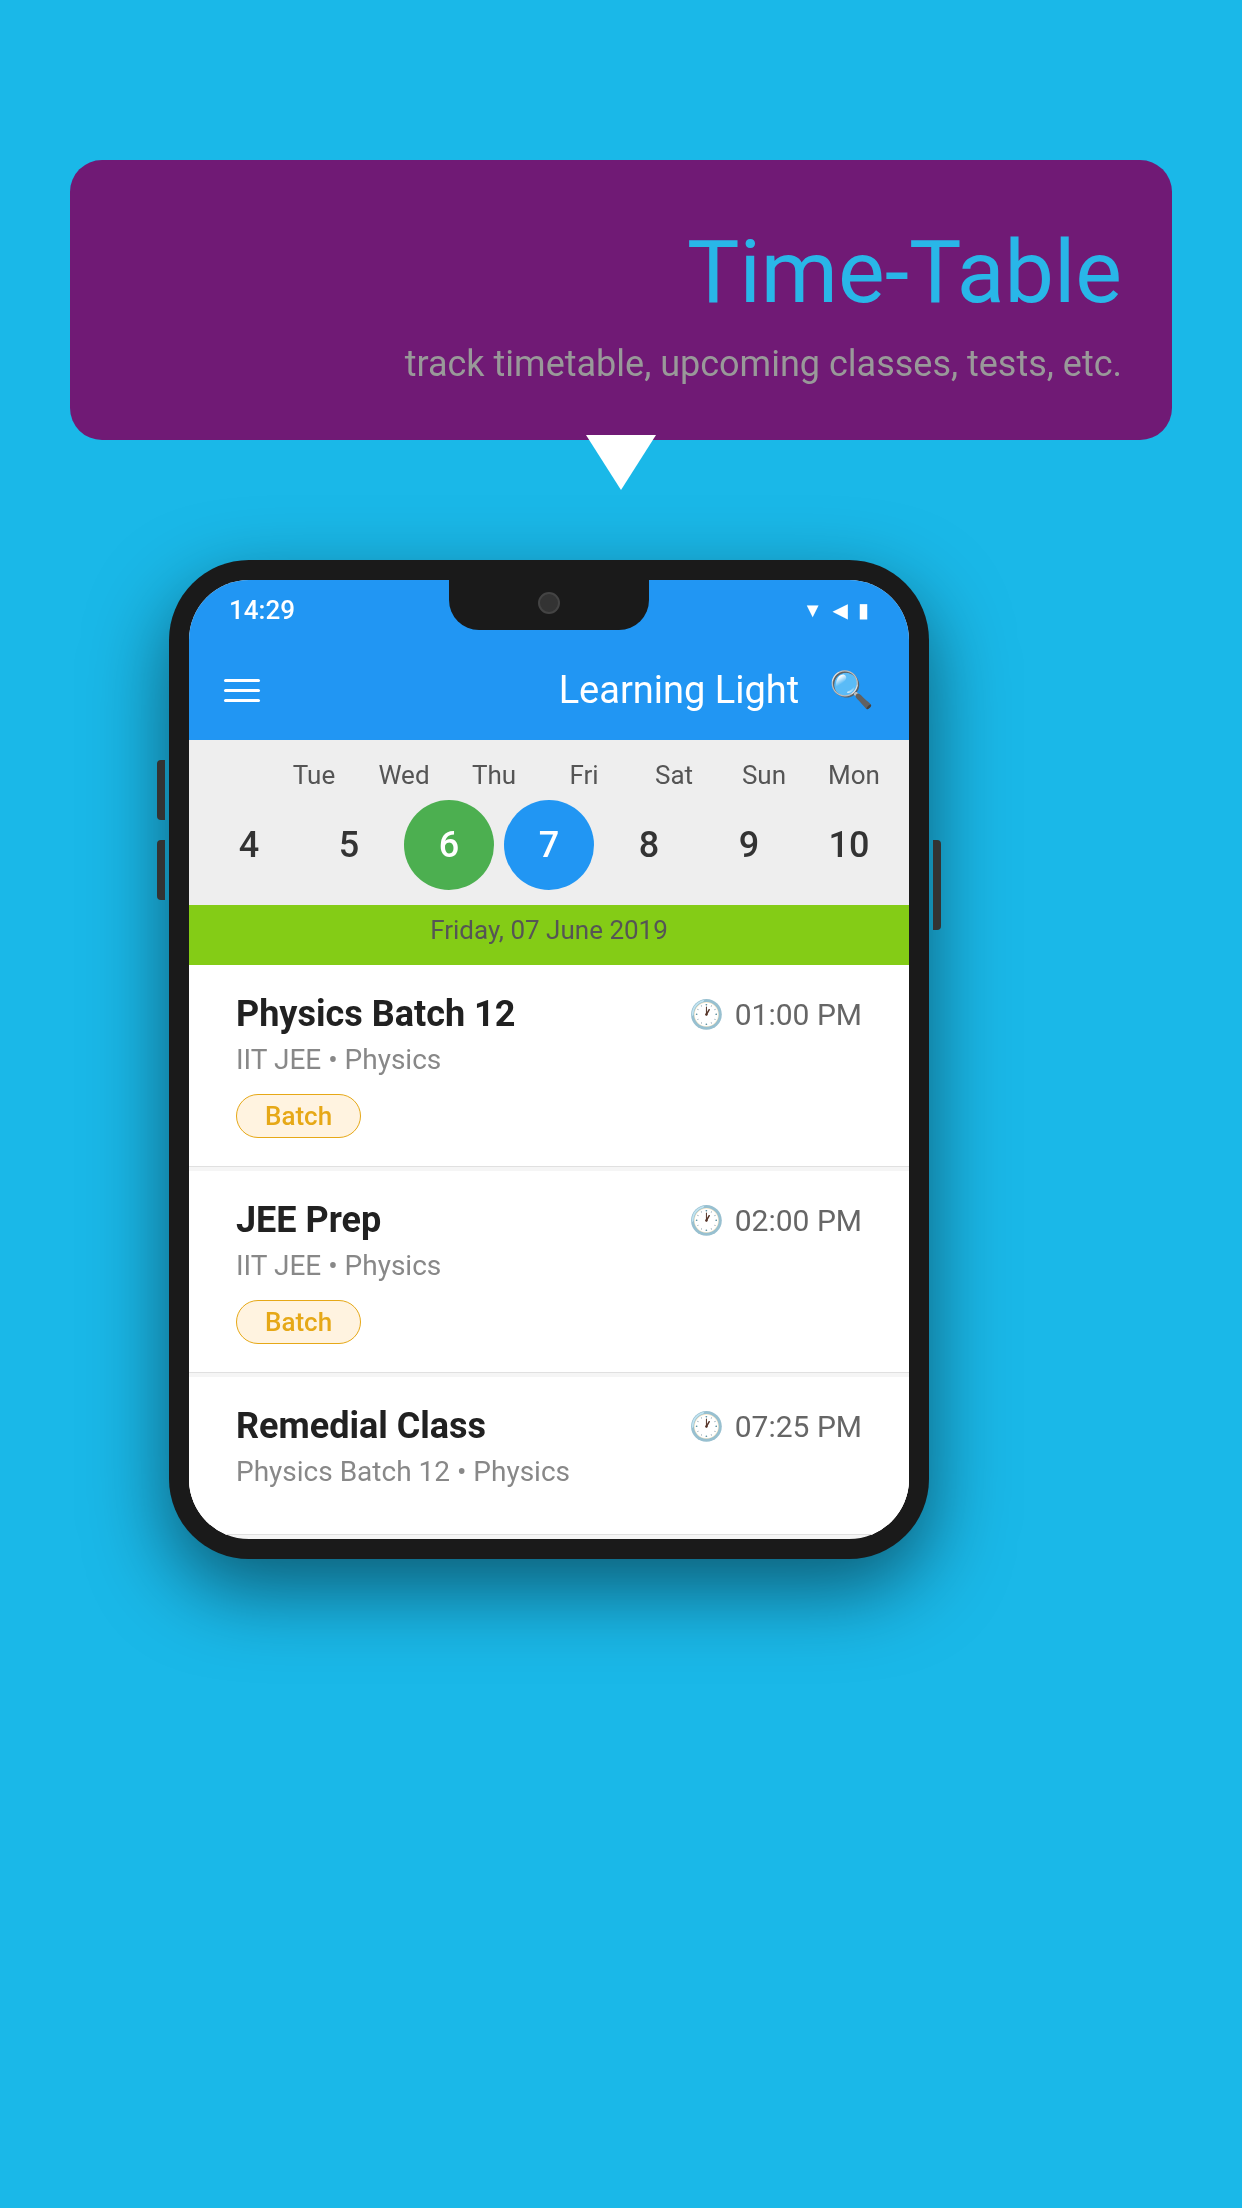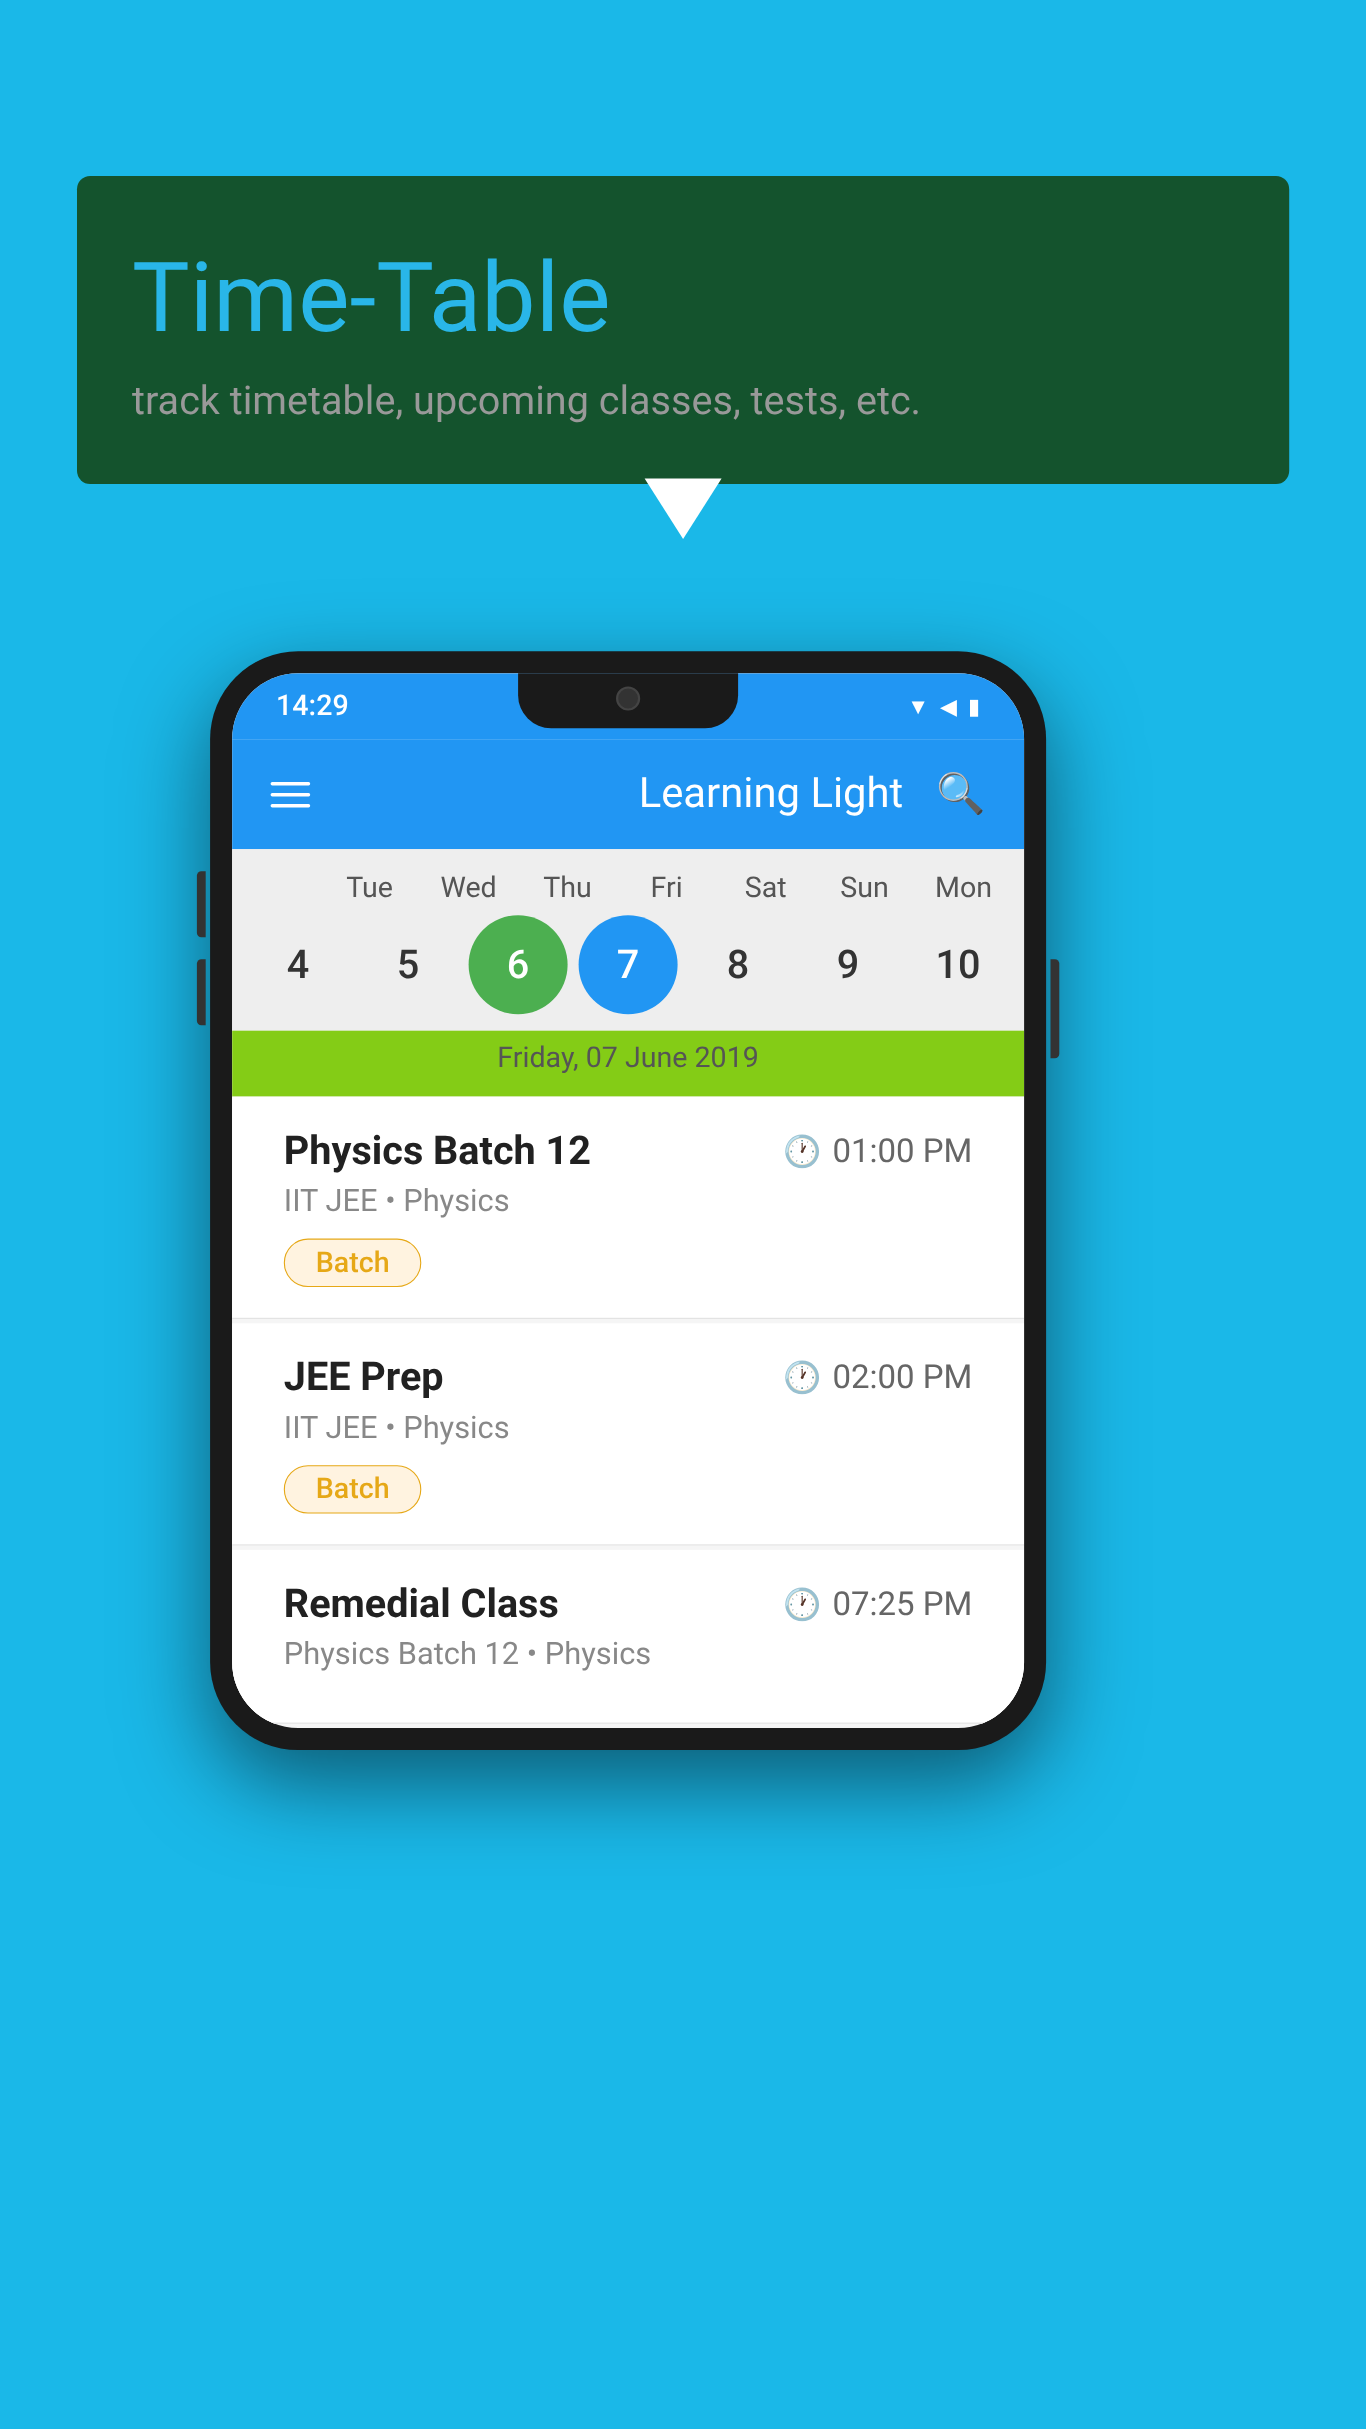--- a/index.html
+++ b/index.html
@@ -16,24 +16,24 @@
 
     
     .speech-bubble-container {
       position: absolute;
       top: 160px;
       left: 70px;
       right: 70px;
     }
 
     .speech-bubble {
-      background: #14532d;
-      border-radius: 12px;
+      background: #701a75;
+      border-radius: 32px;
       padding: 60px 50px 55px;
-      text-align: left;
+      text-align: right;
       position: relative;
     }
 
     .speech-bubble::after {
       content: '';
       position: absolute;
       bottom: -50px;
       left: 50%;
       transform: translateX(-50%);
       width: 0;
@@ -52,25 +52,24 @@
 
     .speech-bubble-subtitle {
       font-size: 36px;
       color: #999;
       font-weight: 400;
     }
 
     
     .phone-wrapper {
       position: absolute;
-      top: 592px;
+      top: 560px;
       left: 50%;
       transform: translateX(-50%);
       width: 904px;
-      margin-left: 22px;
     }
 
     .phone-frame {
       position: relative;
       width: 760px;
       background: #1a1a1a;
       border-radius: 80px;
       padding: 20px;
       box-shadow: 0 30px 80px rgba(0,0,0,0.5);
     }

